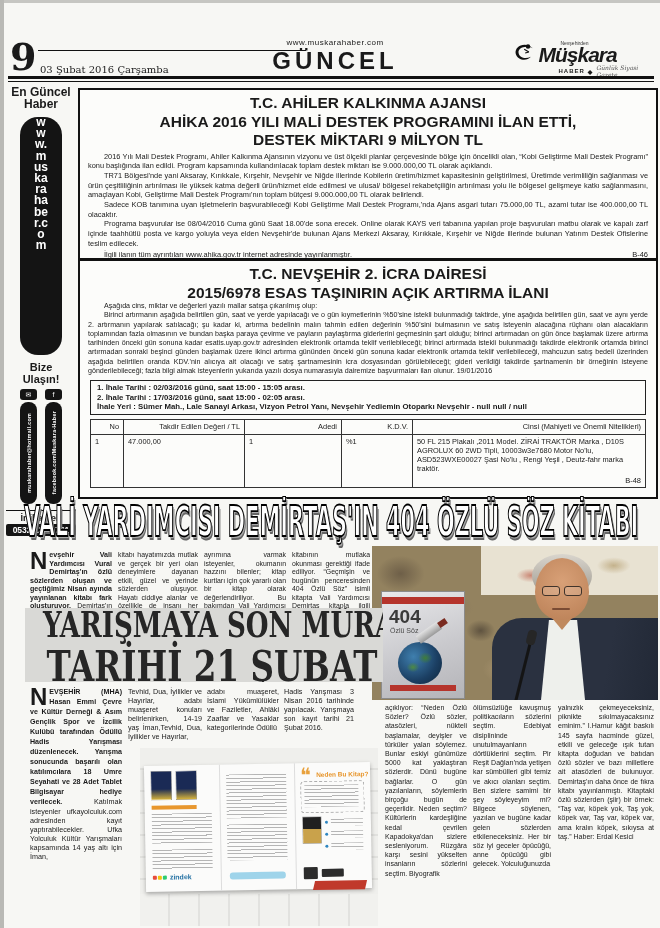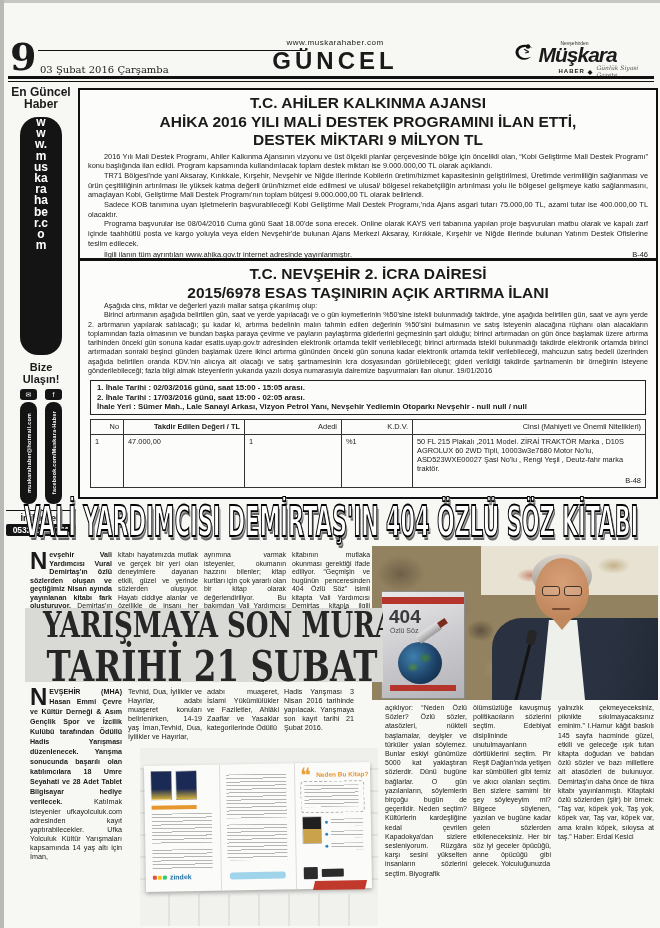--- a/index.html
+++ b/index.html
@@ -225,21 +225,21 @@
     </div>
     <div class="sched">
       <div>1. İhale Tarihi : 02/03/2016 günü, saat 15:00 - 15:05 arası.</div>
       <div>2. İhale Tarihi : 17/03/2016 günü, saat 15:00 - 02:05 arası.</div>
       <div>İhale Yeri        : Sümer Mah., Lale Sanayi Arkası, Vizyon Petrol Yanı, Nevşehir Yediemin Otoparkı Nevşehir - null null / null</div>
     </div>
     <table class="lots">
       <tbody>
           <tr>
         <th class="c" style="width:24px;">No</th>
-        <th class="c" style="width:112px;font-weight:bold;">Takdir Edilen Değeri / TL</th>
+        <th class="c" style="width:112px;">Takdir Edilen Değeri / TL</th>
         <th class="c" style="width:52px;padding-left:40px;">Adedi</th>
         <th class="c" style="width:62px;">K.D.V.</th>
         <th>Cinsi (Mahiyeti ve Önemli Nitelikleri)</th>
       </tr>
       <tr>
         <td class="c">1</td>
         <td class="c">47.000,00</td>
         <td class="c">1</td>
         <td class="c">%1</td>
         <td class="cell-rel">

